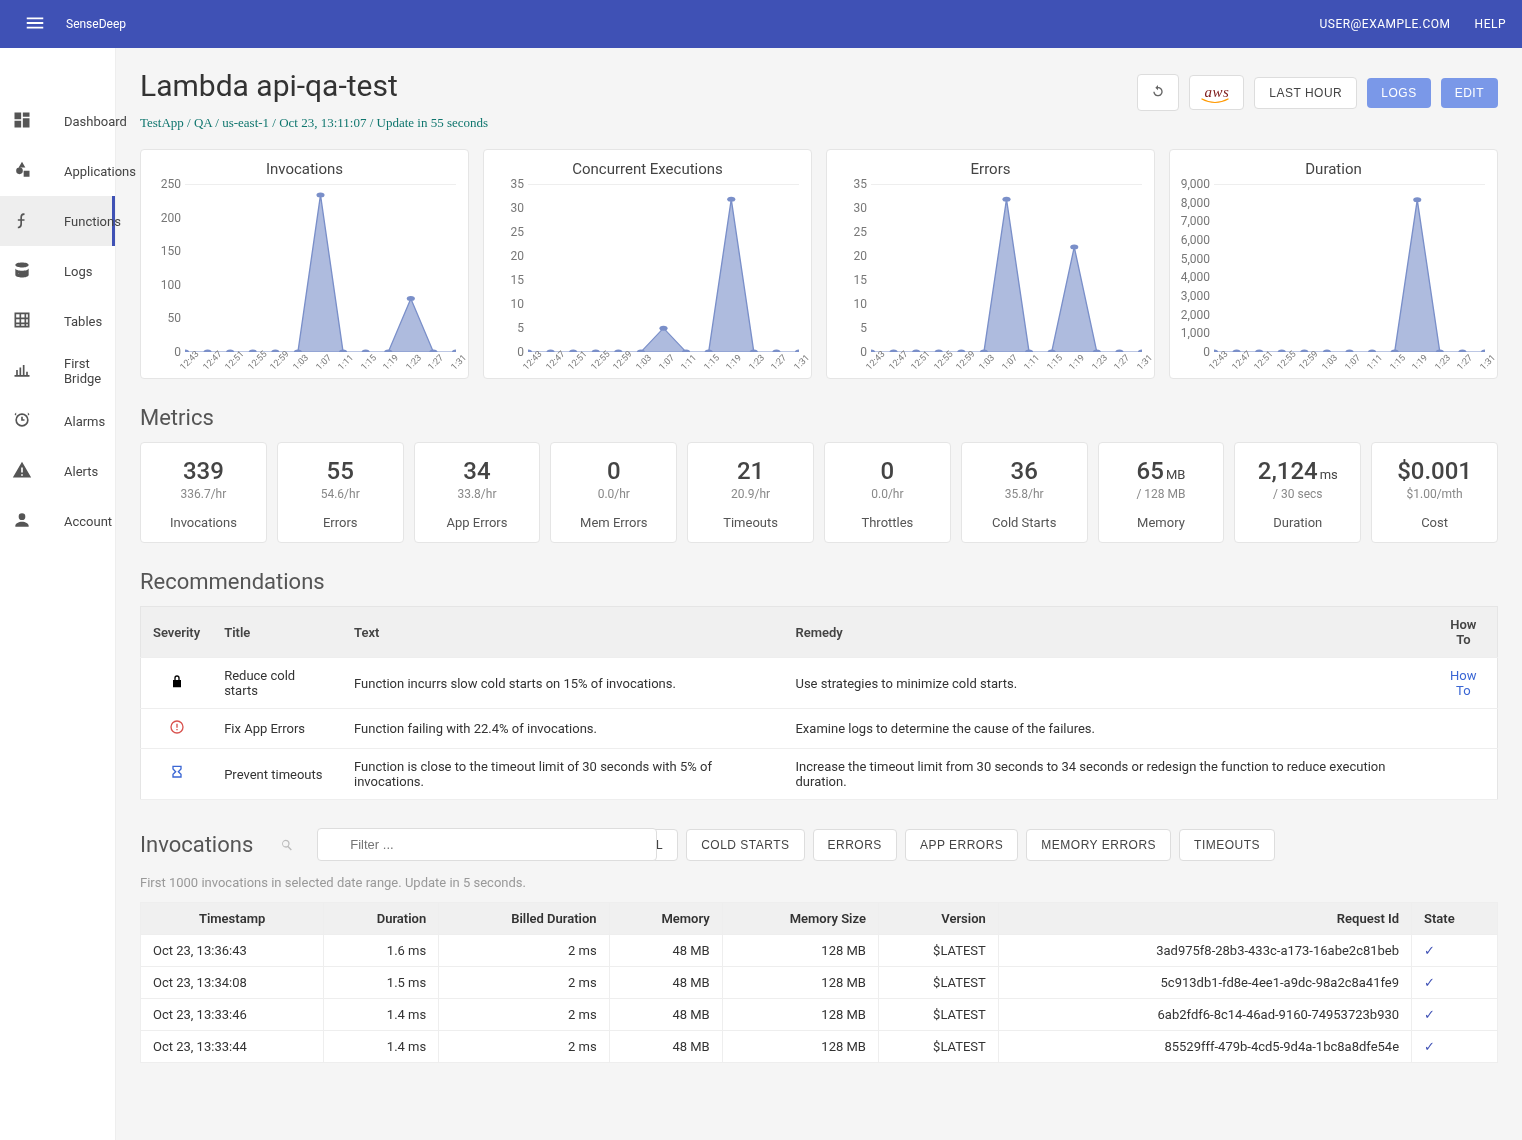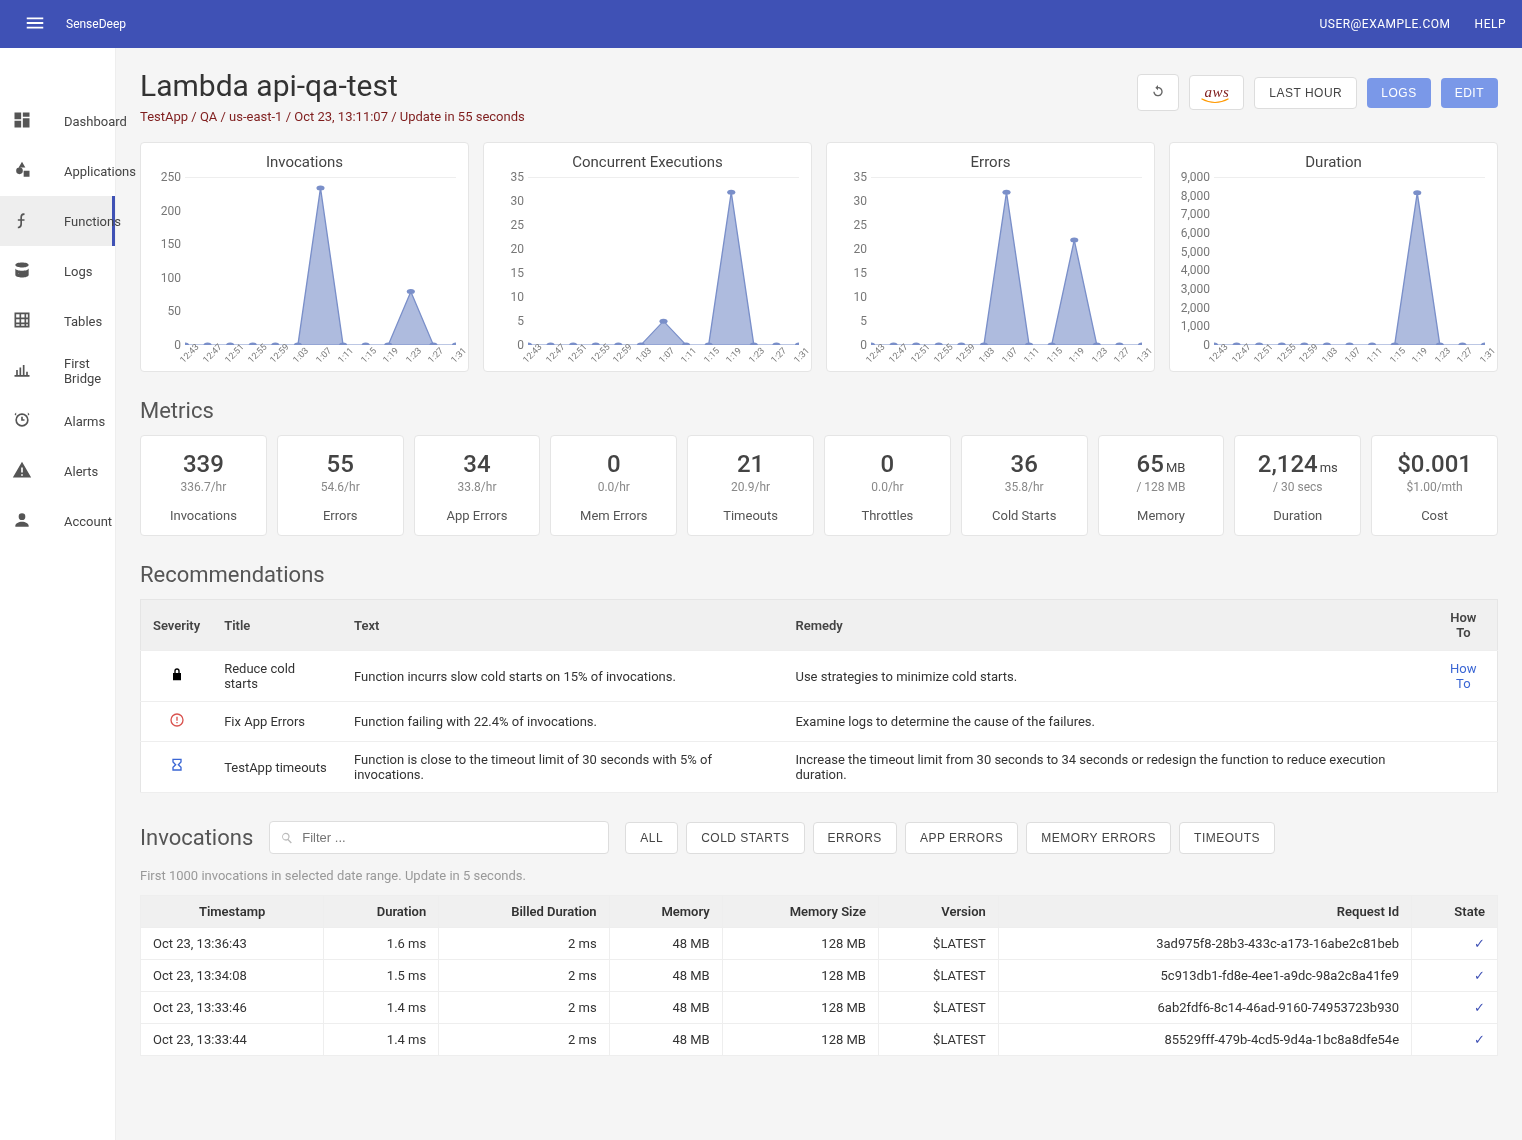--- a/index.html
+++ b/index.html
@@ -44,21 +44,21 @@
     gap: 32px;
   }
   .nav-item.active {
     background: #eeeeee;
     border-right: 3px solid #3f51b5;
   }
   .nav-item svg { width: 20px; height: 20px; fill: #555; }
   .content { flex: 1; padding: 20px 24px 56px 24px; }
   .header-row { display: flex; align-items: flex-start; }
   .page-title { font-size: 30px; font-weight: 400; color: #333; }
-  .breadcrumb { font-size: 13px; color: #7f1d1d; margin-top: 6px; }
+  .breadcrumb { font-size: 13px; color: #0f766e; margin-top: 12px; font-family: Liberation Serif, serif; }
   .header-spacer { flex: 1; }
   .header-actions { display: flex; gap: 10px; align-items: center; margin-top: 6px; }
   .btn {
     background: #fff; border: 1px solid #ddd; border-radius: 4px;
     padding: 8px 14px; font-size: 12px; letter-spacing: 0.5px;
     cursor: pointer; color: #444; font-weight: 500;
   }
   .btn.icon-only { padding: 8px 12px; }
   .btn.aws { font-style: italic; font-family: serif; font-size: 15px; color: #7f1d1d; position: relative; }
   .btn.primary { background: #7a98e8; color: #fff; border: none; }
@@ -87,28 +87,28 @@
   table.rec { width: 100%; border-collapse: collapse; background: #fff; border: 1px solid #e5e5e5; }
   table.rec th, table.rec td { text-align: left; padding: 10px 12px; border-bottom: 1px solid #eee; font-size: 13px; }
   table.rec th { background: #f0f0f0; color: #444; font-weight: 600; }
   table.rec th.center, table.rec td.center { text-align: center; }
   .rec-icon { width: 16px; height: 16px; }
   .howto-link { color: #3a66d4; cursor: pointer; }
   .inv-header { display: flex; align-items: center; gap: 16px; margin-top: 28px; }
   .inv-header .section-title { margin: 0; }
   .filter-wrap { position: relative; flex: 0 0 340px; }
   .filter-wrap svg { position: absolute; left: 10px; top: 9px; width: 16px; height: 16px; fill: #bbb; }
-  .filter-input { width: 100%; padding: 8px 8px 8px 32px; border: 1px solid #ddd; border-radius: 4px; font-size: 13px; }
+  .filter-input { width: 100%; padding: 8px 8px 8px 32px; border: 1px solid #ddd; border-radius: 4px; font-size: 13px; margin-left: 48px; }
   .inv-filters { display: flex; gap: 8px; }
   .sub-note { font-size: 13px; color: #999; margin-top: 14px; }
   table.inv { width: 100%; border-collapse: collapse; background: #fff; border: 1px solid #e5e5e5; margin-top: 12px; }
   table.inv th, table.inv td { padding: 8px 12px; border: 1px solid #eee; font-size: 13px; }
   table.inv th { background: #f0f0f0; font-weight: 600; }
   table.inv td.r, table.inv th.r { text-align: right; }
-  table.inv td.c, table.inv th.c { text-align: right; }
+  table.inv td.c, table.inv th.c { text-align: left; }
   .check { color: #3f51b5; }
 </style>
 </head>
 <body>
 
 <div class="topbar">
   <span class="menu-icon">
     <svg viewBox="0 0 24 24">
         <path d="M3 6h18v2H3zm0 5h18v2H3zm0 5h18v2H3z"></path>
       </svg>
@@ -485,21 +485,21 @@
               </svg></td>
     <td>Fix App Errors</td>
     <td>Function failing with 22.4% of invocations.</td>
     <td>Examine logs to determine the cause of the failures.</td>
     <td class="center"></td>
           </tr>
           <tr>
     <td class="center" style="color:#3a66d4"><svg class="rec-icon" viewBox="0 0 24 24">
                 <path d="M6 2h12v4l-4 4 4 4v4H6v-4l4-4-4-4z" fill="none" stroke="currentColor" stroke-width="2"></path>
               </svg></td>
-    <td>TestApp timeouts</td>
+    <td>Prevent timeouts</td>
     <td>Function is close to the timeout limit of 30 seconds with 5% of invocations.</td>
     <td>Increase the timeout limit from 30 seconds to 34 seconds or redesign the function to reduce execution duration.</td>
     <td class="center"></td>
           </tr>
         </tbody>
     </table>
 
     <div class="inv-header">
       <div class="section-title">Invocations</div>
       <div class="filter-wrap">

